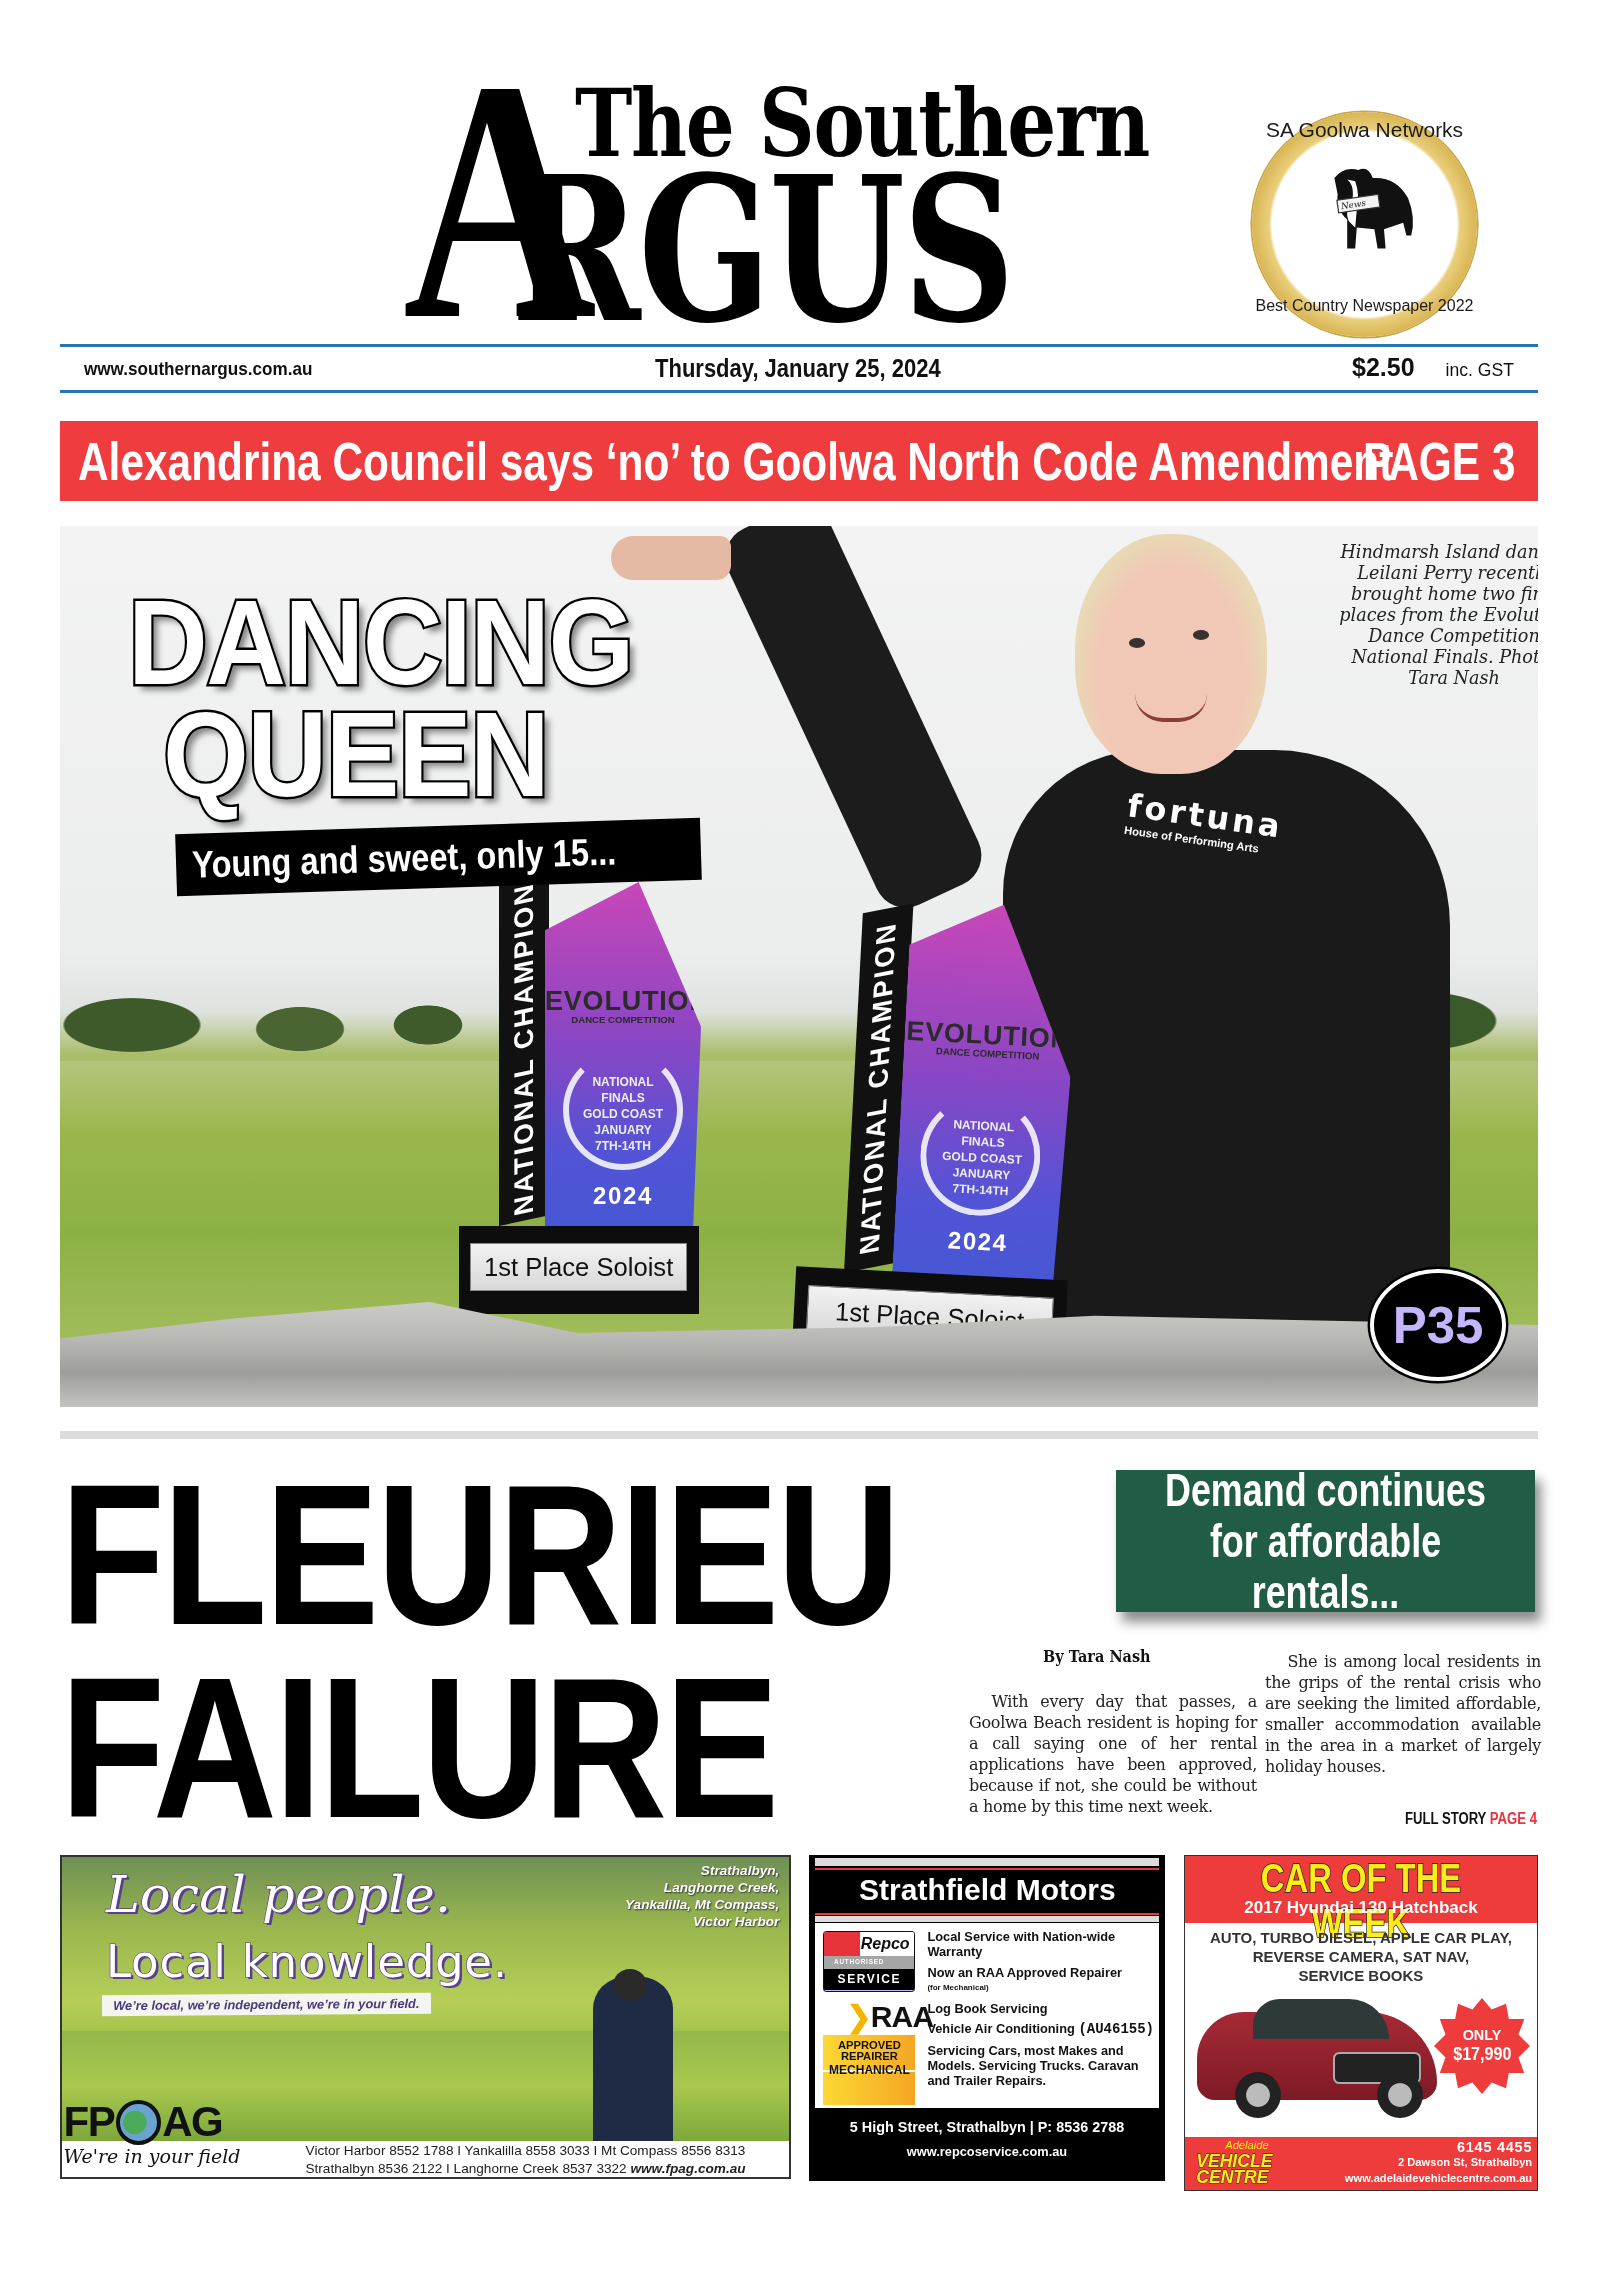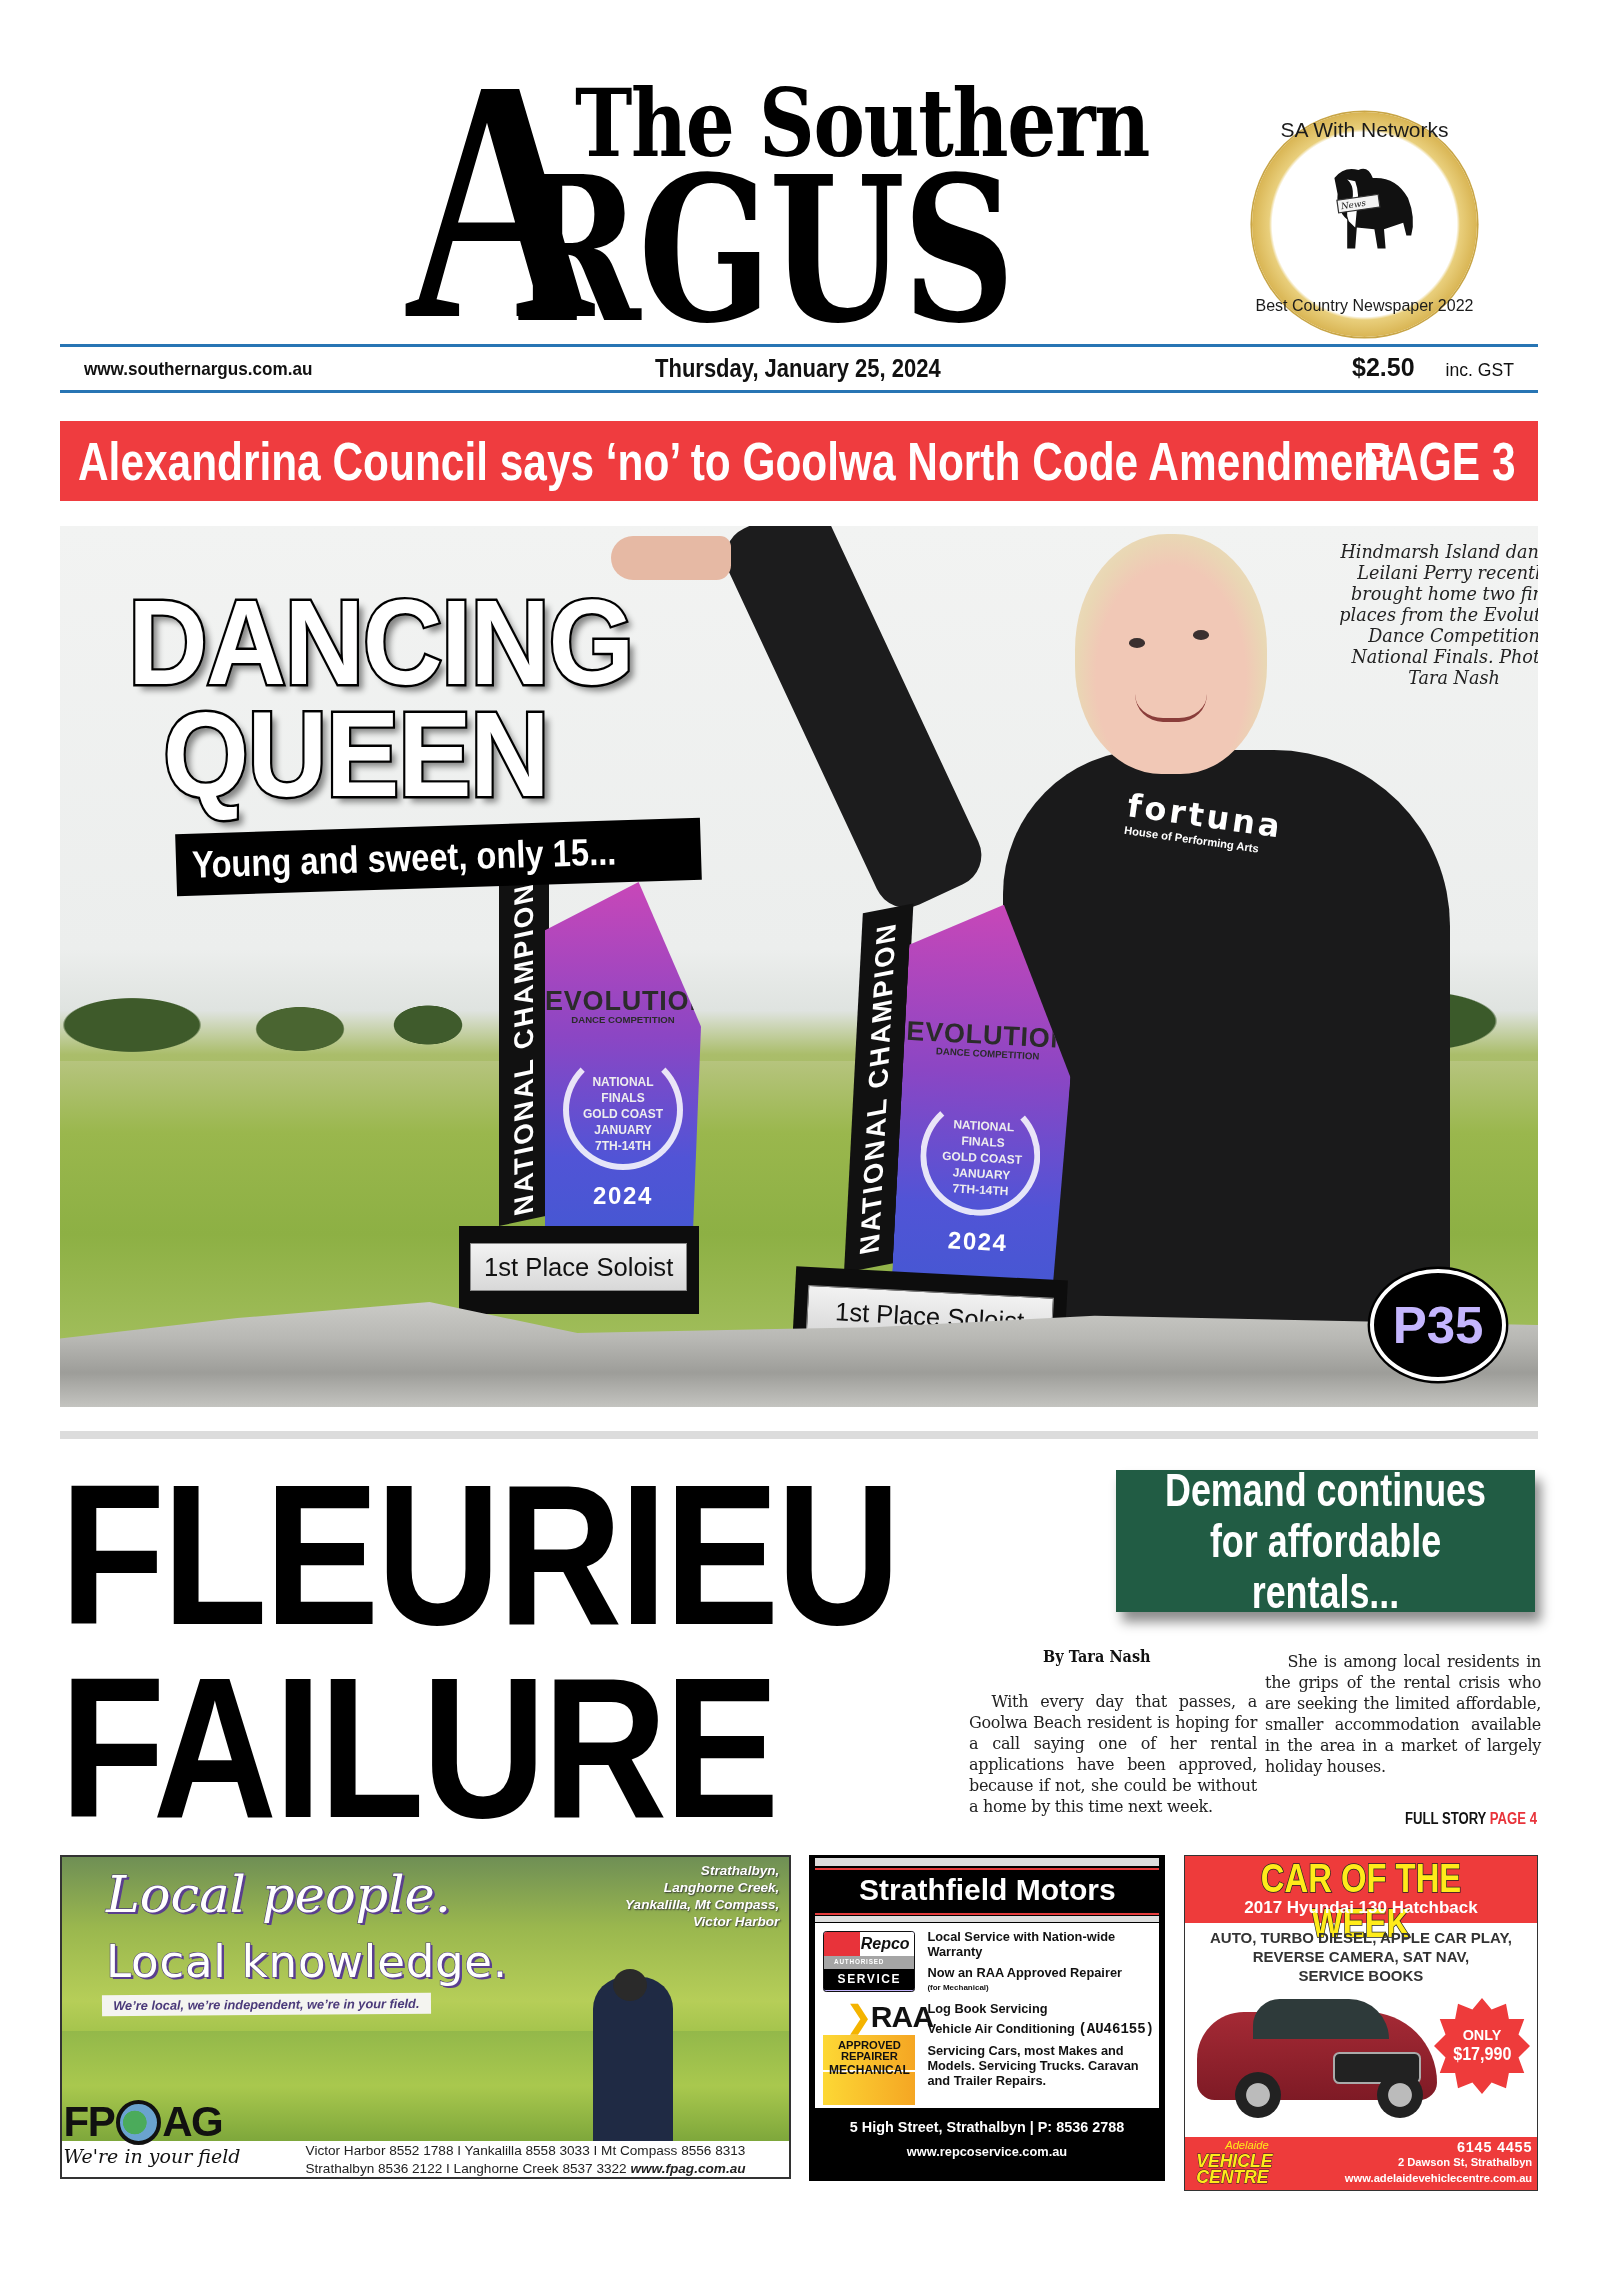--- a/index.html
+++ b/index.html
@@ -266,21 +266,21 @@
 <body>
 
 <header class="masthead">
   <div class="logo-wrap">
     <div class="logo-A">A</div>
     <div class="logo-top">The Southern</div>
     <div class="logo-bottom">RGUS</div>
   </div>
 
   <div class="award-badge">
-    <div class="award-text-top">SA With Networks</div>
+    <div class="award-text-top">SA Goolwa Networks</div>
     <svg class="award-dog" viewBox="0 0 125 120">
       <path d="M18 20 Q30 5 48 10 Q60 4 66 20 Q95 18 110 45 Q120 70 114 92 L108 92 L104 76 L80 84 L82 108 L72 108 L68 84 L46 82 L44 108 L34 108 L34 72 Q20 60 22 40 Z" fill="#111"></path>
       <path d="M34 22 Q44 30 40 50 Q30 60 36 74 L44 82 L46 60 Q50 40 44 24 Z" fill="#fff"></path>
       <rect x="22" y="44" width="52" height="16" fill="#f4f4f4" stroke="#333" stroke-width="1.5" transform="rotate(-8 48 52)"></rect>
       <text x="26" y="56" font-size="11" font-style="italic" font-family="DejaVu Serif, serif" fill="#222" transform="rotate(-8 48 52)">News</text>
     </svg>
     <div class="award-text-bottom">Best Country Newspaper 2022</div>
   </div>
 
   <div class="rule top"></div>

